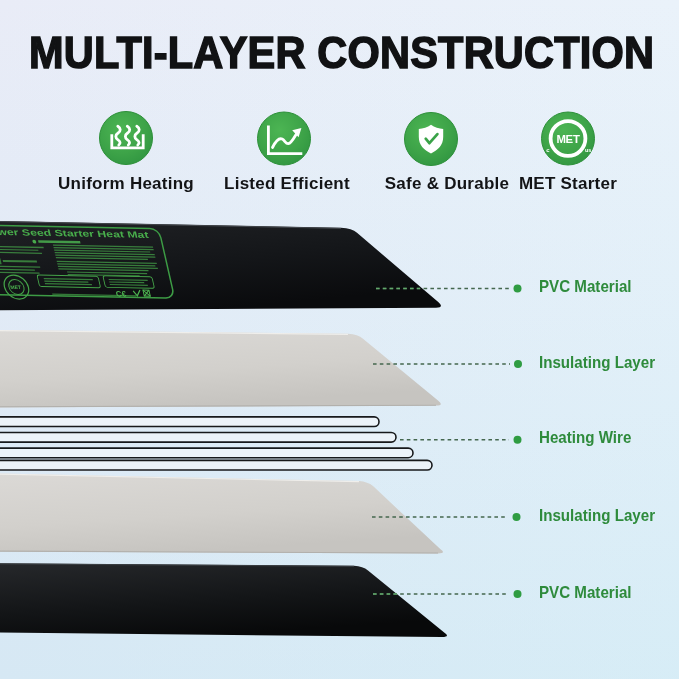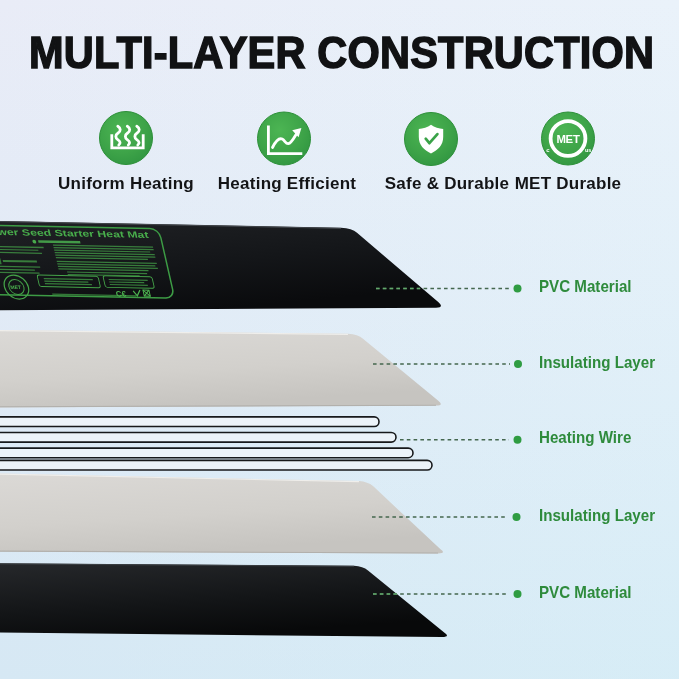--- a/index.html
+++ b/index.html
@@ -9,23 +9,23 @@
   #title{position:absolute;left:29px;top:27px;font-size:45px;font-weight:bold;
     color:#111214;letter-spacing:0.2px;-webkit-text-stroke:1.5px #111214;white-space:nowrap;transform:scaleX(0.923);transform-origin:0 0;}
   .cap{position:absolute;width:180px;text-align:center;font-size:17px;font-weight:bold;color:#131416;top:173.9px;letter-spacing:0.25px;}
   .lab{position:absolute;left:539px;font-size:16.2px;font-weight:bold;color:#2e8b3c;white-space:nowrap;transform:scaleX(0.935);transform-origin:0 0;}
   svg{position:absolute;left:0;top:0;}
 </style>
 </head>
 <body>
 <div id="title">MULTI-LAYER CONSTRUCTION</div>
 <div class="cap" style="left:36px;">Uniform Heating</div>
-<div class="cap" style="left:197px;">Heating Efficient</div>
+<div class="cap" style="left:197px;">Listed Efficient</div>
 <div class="cap" style="left:357px;">Safe &amp; Durable</div>
-<div class="cap" style="left:478px;">MET Durable</div>
+<div class="cap" style="left:478px;">MET Starter</div>
 <div class="lab" style="top:277.1px;">PVC Material</div>
 <div class="lab" style="top:352.6px;">Insulating Layer</div>
 <div class="lab" style="top:428.3px;">Heating Wire</div>
 <div class="lab" style="top:505.6px;">Insulating Layer</div>
 <div class="lab" style="top:582.6px;">PVC Material</div>
 
 <svg width="679" height="679" viewBox="0 0 679 679">
 <defs>
   <radialGradient id="gIcon" cx="42%" cy="34%" r="75%">
     <stop offset="0%" stop-color="#4cb553"></stop>

